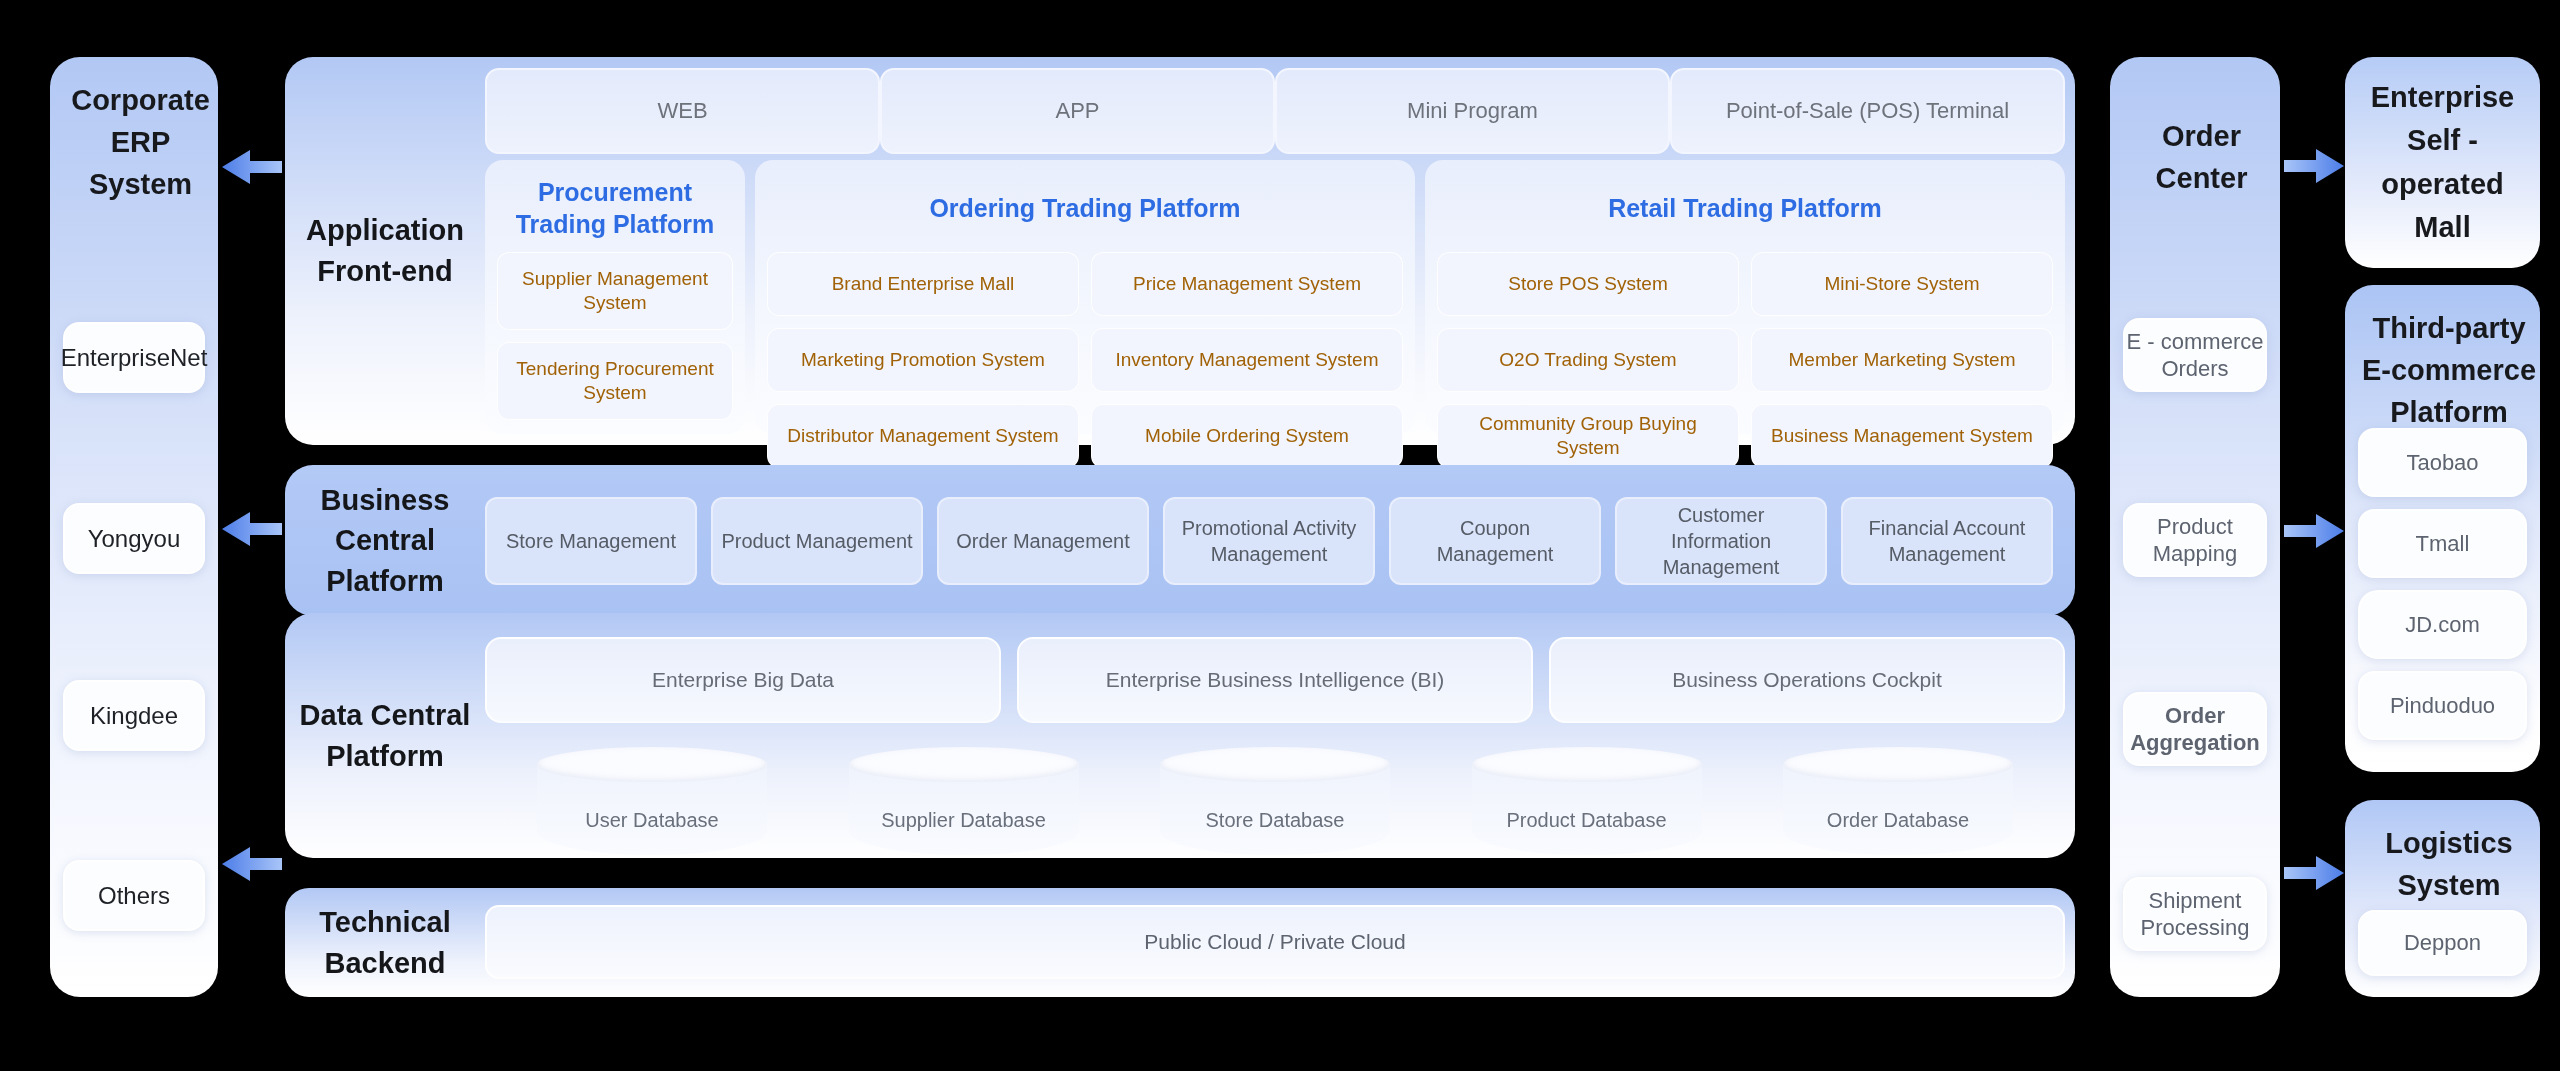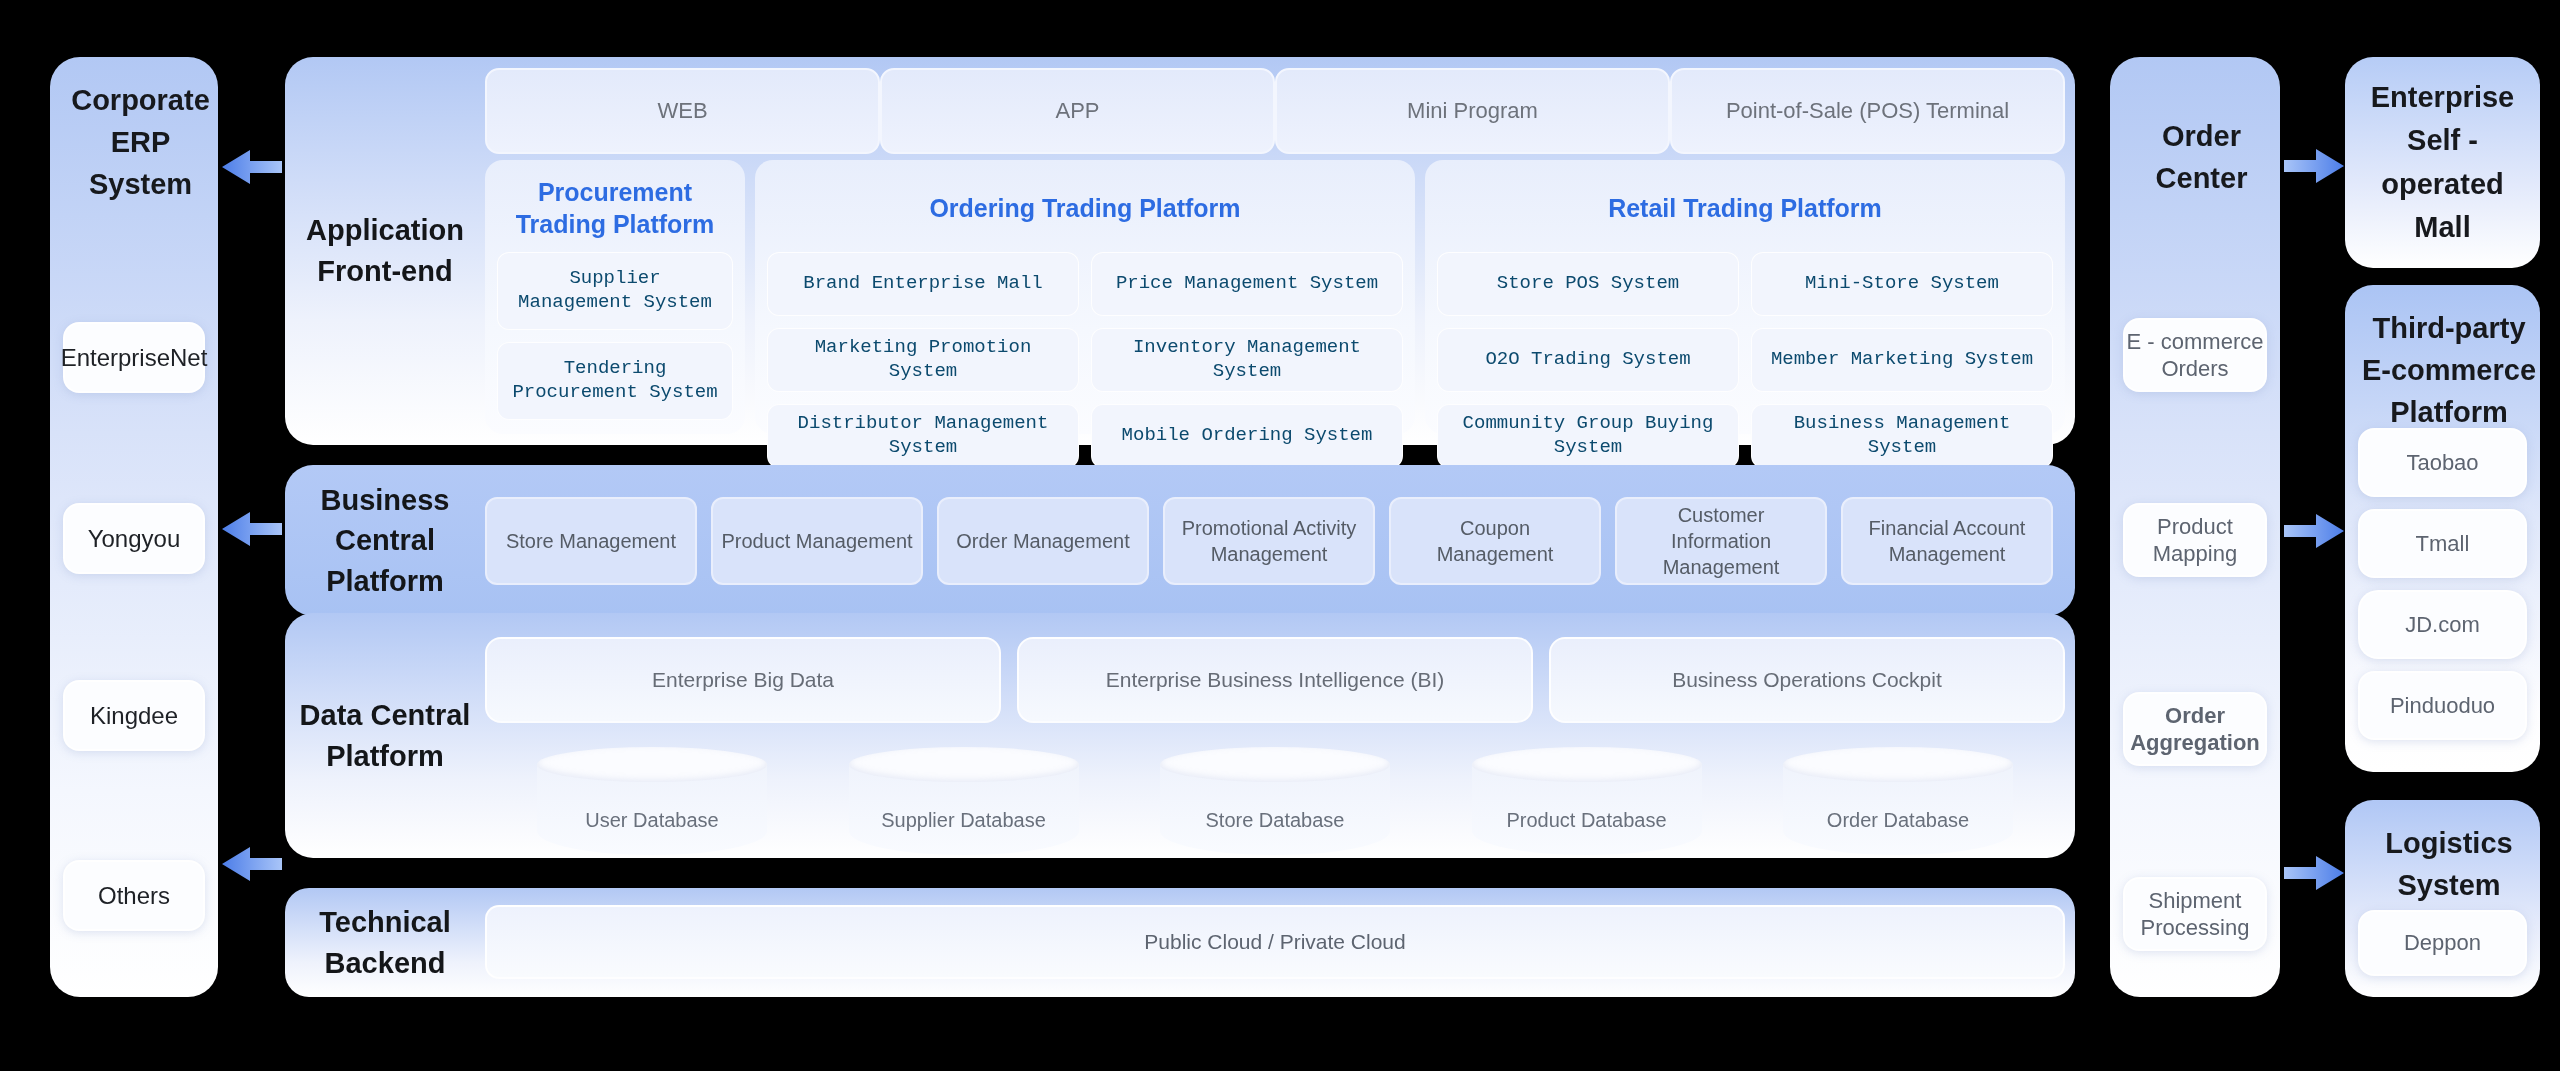--- a/index.html
+++ b/index.html
@@ -58,23 +58,22 @@
     min-height:88px;display:flex;align-items:center;justify-content:center;
     text-align:center;font-size:25px;font-weight:700;color:#2d6ce2;line-height:1.3;
     padding:4px 14px 0 14px;
   }
   .section-items{flex:1;display:grid;gap:12px;padding:0 12px 14px 12px;}
   .cols1{grid-template-columns:1fr;}
   .cols3{grid-template-columns:1fr 1fr;}
   .item{
     background:#f2f5fd;border-radius:12px;border:1px solid rgba(255,255,255,0.9);
     display:flex;align-items:center;justify-content:center;text-align:center;
-    font-size:19px;color:#0c4a6e;line-height:1.25;padding:6px 10px;box-sizing:border-box;
+    font-size:19px;color:#a16207;line-height:1.25;padding:6px 10px;box-sizing:border-box;
     min-height:64px;
-    font-family:Liberation Mono, monospace;
   }
   
   .biz-panel{
     background:linear-gradient(180deg,#b3c9f6,#a8c2f3);
   }
   .biz-items{display:flex;gap:14px;align-items:center;height:100%;padding-right:12px;}
   .biz-item{
     flex:1;height:88px;border-radius:12px;border:2px solid #e9eefc;box-sizing:border-box;
     background:#d9e3fa;display:flex;align-items:center;justify-content:center;
     text-align:center;font-size:20px;color:#555c66;line-height:1.3;padding:0 8px;

